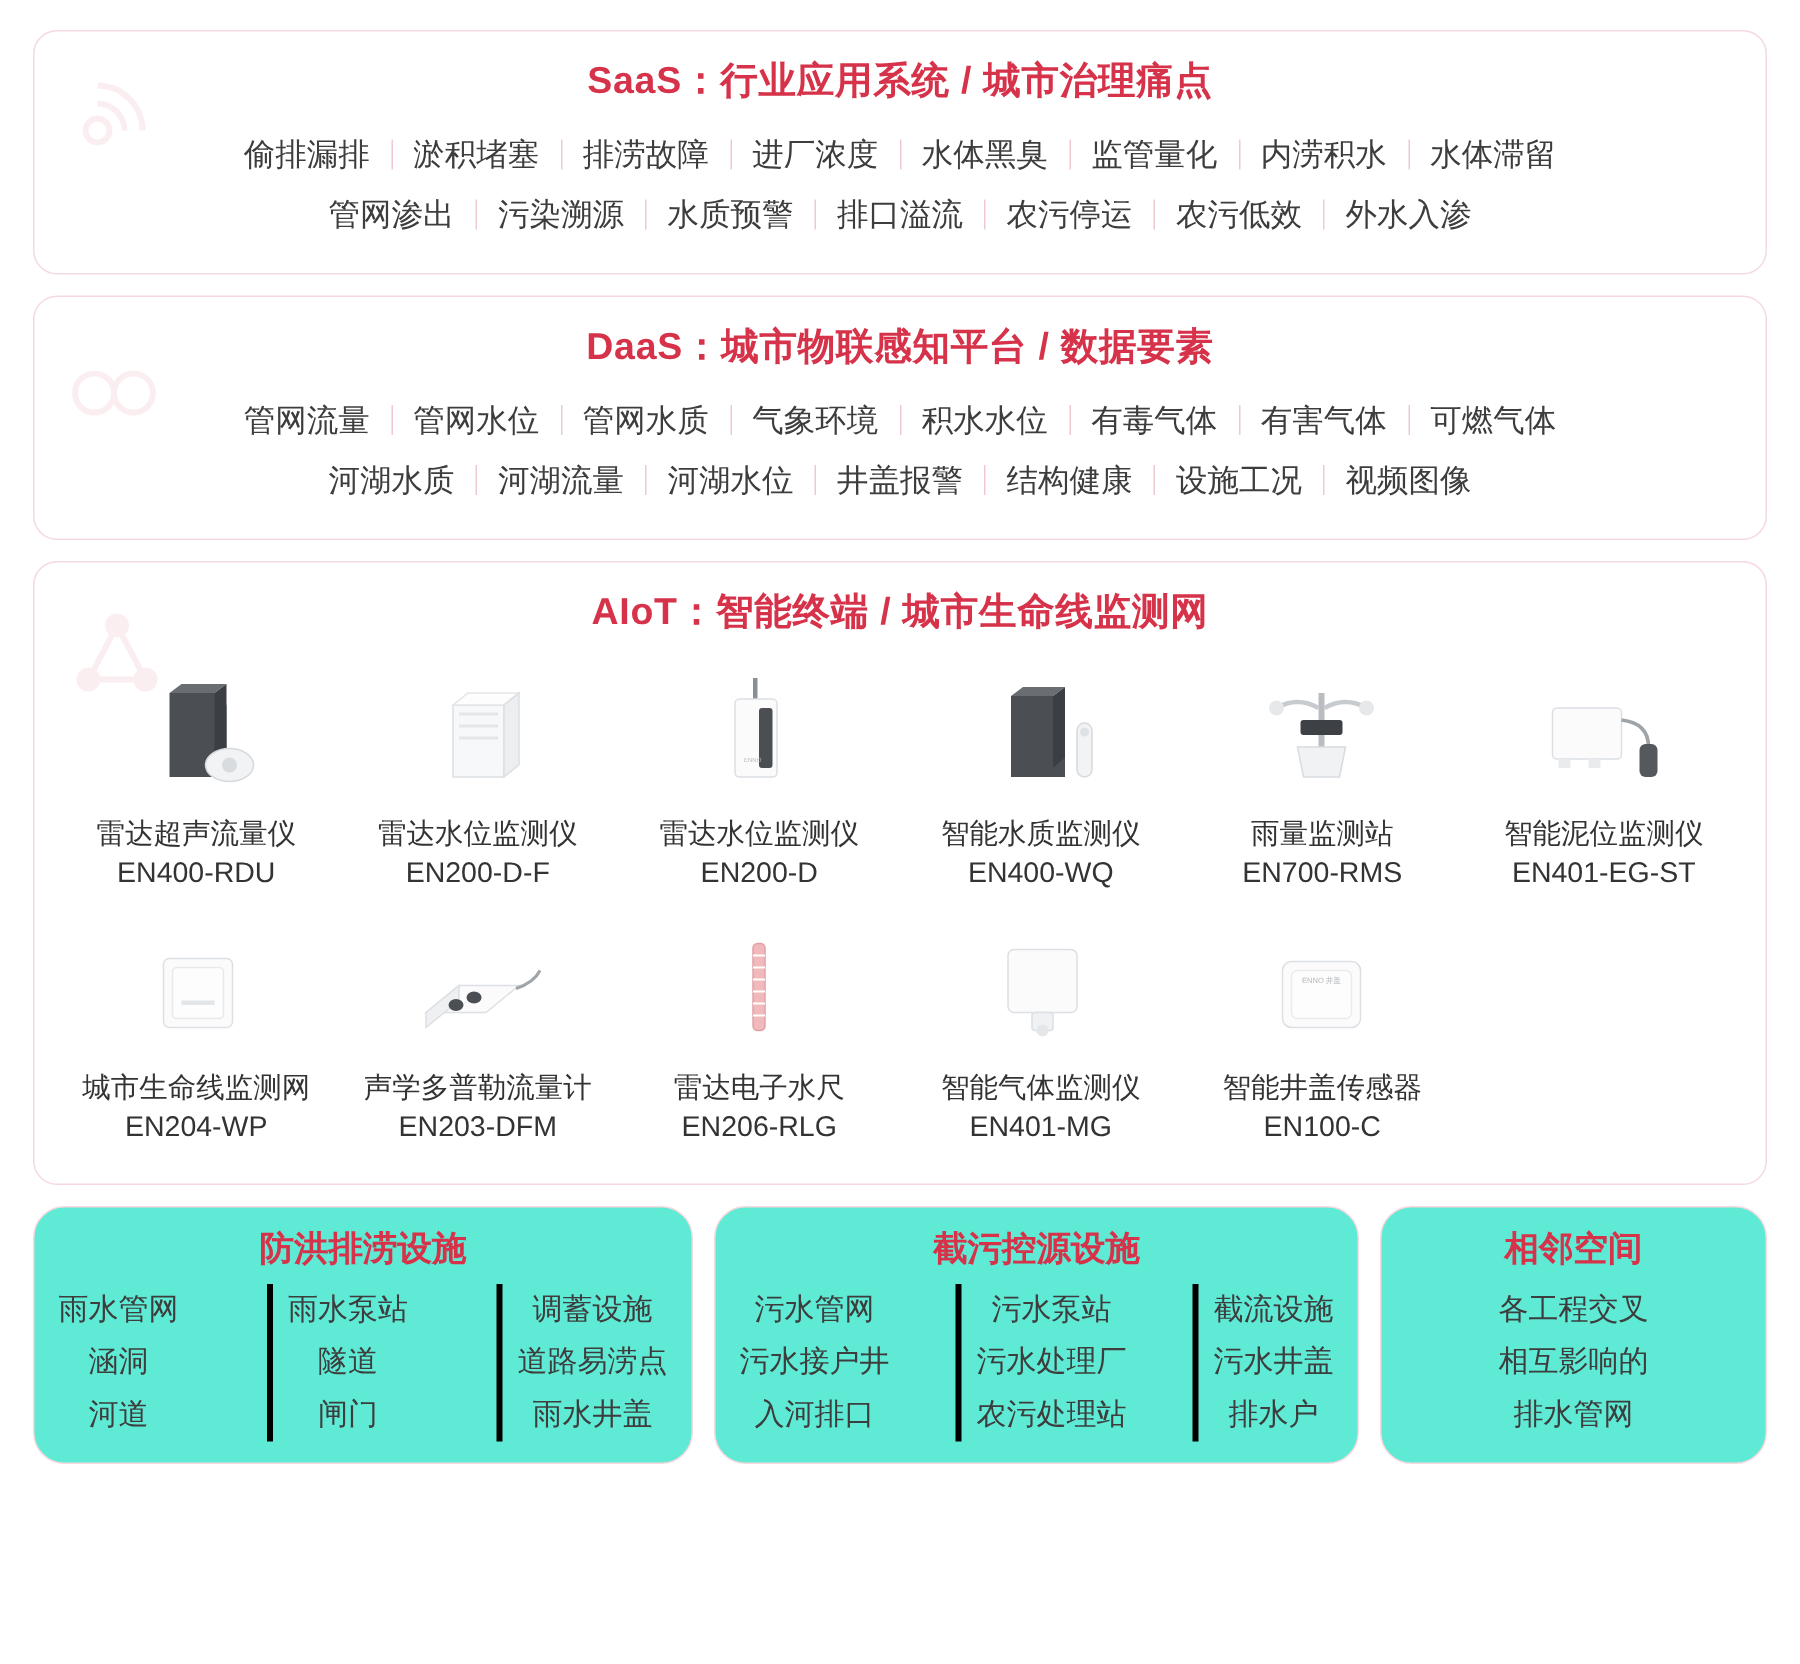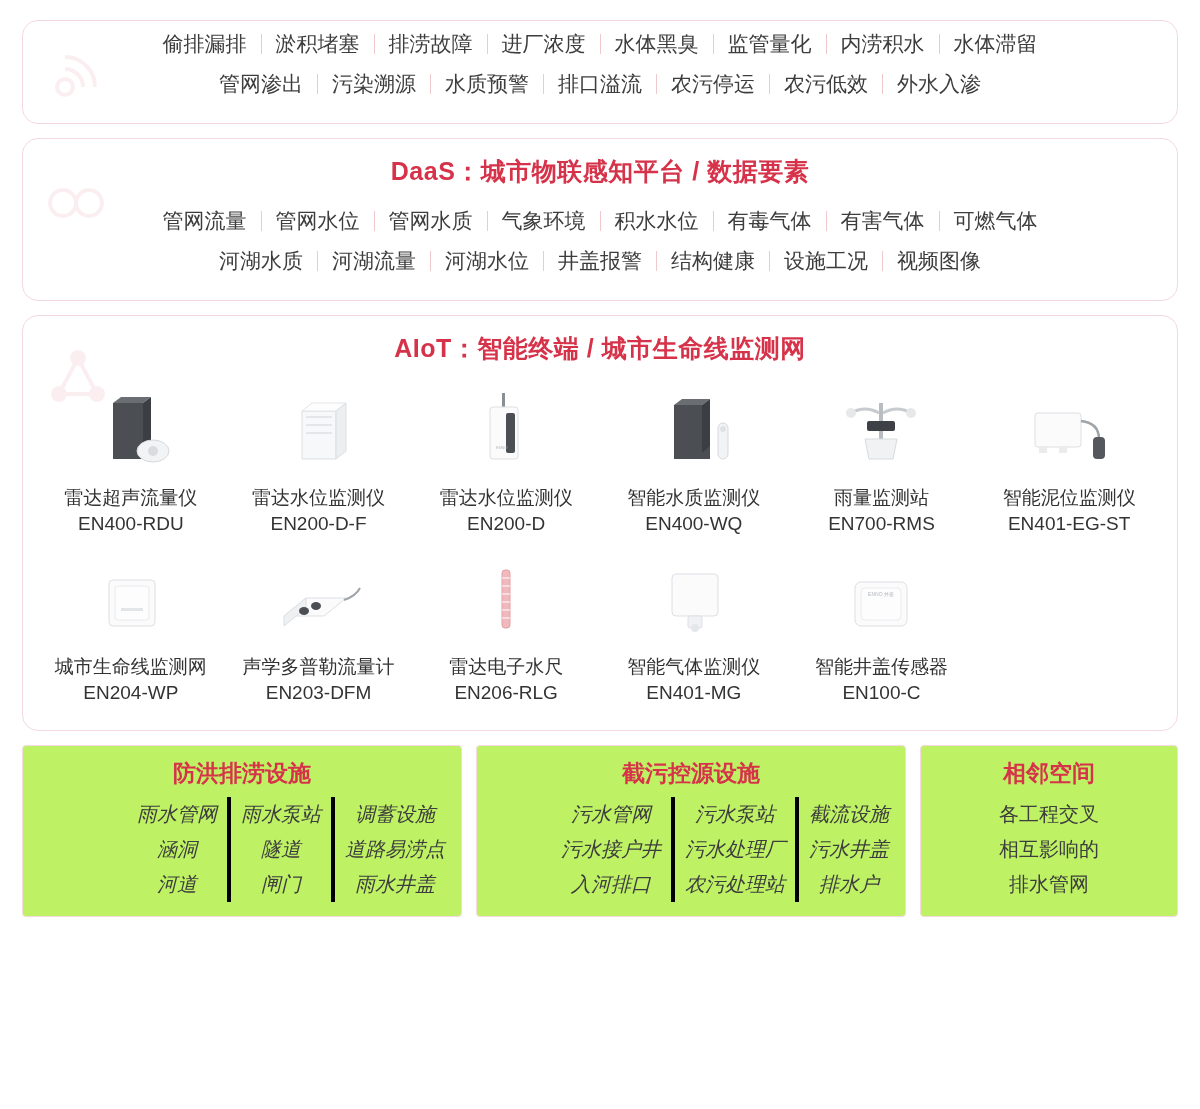--- a/index.html
+++ b/index.html
@@ -116,42 +116,41 @@
   }
 
   
   .bottom-row {
     display: flex;
     gap: 14px;
     align-items: stretch;
   }
   .bpanel {
     border: 1.5px solid #f6d9de;
-    border-radius: 4px;
-    background: #bef264;
+    border-radius: 21px;
+    background: #5eead4;
     padding: 12px 6px 14px 6px;
     box-sizing: border-box;
     display: flex;
     flex-direction: column;
   }
   .bpanel.wide { flex: 0 0 440px; }
   .bpanel.mid  { flex: 0 0 430px; }
   .bpanel.small{ flex: 1 1 auto; }
   .bpanel-title {
     text-align: center;
     font-size: 23px;
     font-weight: bold;
     color: #d6334a;
     margin-bottom: 8px;
   }
   .bcols {
     display: flex;
-    justify-content: flex-end;
+    justify-content: space-between;
     flex: 1;
-    font-style: italic;
   }
   .bcol {
     display: flex;
     flex-direction: column;
     align-items: center;
     justify-content: center;
     padding: 0 10px;
     position: relative;
   }
   .bcol + .bcol { border-left: 4px solid #000000; }
@@ -182,20 +181,23 @@
 <div class="page">
 
   <section class="panel">
     <svg class="wm" viewBox="0 0 74 74">
       <g fill="none" stroke="#f7dfe3" stroke-width="4">
         <circle cx="24" cy="40" r="8"></circle>
         <path d="M24 22a18 18 0 0 1 18 18"></path>
         <path d="M24 10a30 30 0 0 1 30 30"></path>
       </g>
     </svg>
+    <div class="panel-title">
+      <span>SaaS：</span><span>行业应用系统 / 城市治理痛点</span>
+    </div>
     <div class="tag-rows">
       <div class="tag-row">
         <span class="tag">偷排漏排</span>
           <i class="tag-div"></i>
         <span class="tag">淤积堵塞</span>
           <i class="tag-div"></i>
         <span class="tag">排涝故障</span>
           <i class="tag-div"></i>
         <span class="tag">进厂浓度</span>
           <i class="tag-div"></i>

